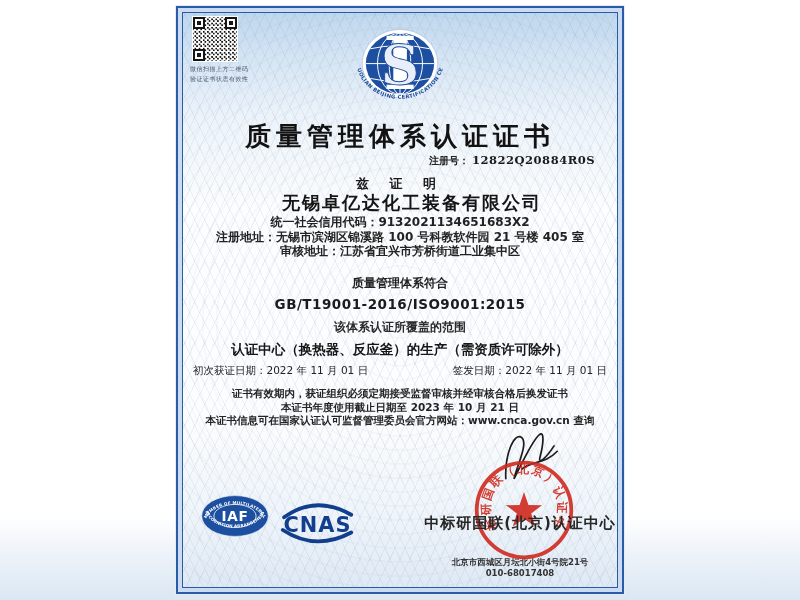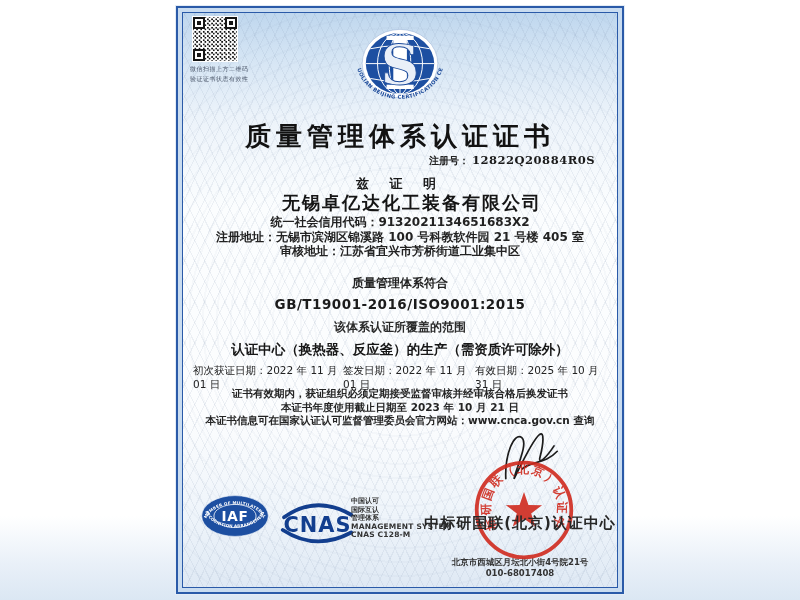--- a/index.html
+++ b/index.html
@@ -113,21 +113,20 @@
         <div class="abs ctr bodyline" style="top:216px">注册地址：无锡市滨湖区锦溪路 100 号科教软件园 21 号楼 405 室</div>
         <div class="abs ctr bodyline" style="top:262px">质量管理体系符合</div>
         <div class="abs ctr bodyline" style="top:230px">审核地址：江苏省宜兴市芳桥街道工业集中区</div>
         <div class="abs ctr std">GB/T19001-2016/ISO9001:2015</div>
         <div class="abs ctr scopehead">该体系认证所覆盖的范围</div>
         <div class="abs ctr scope">认证中心（换热器、反应釜）的生产（需资质许可除外）</div>
 
         <div class="abs dates">
           <span>初次获证日期：2022 年 11 月 01 日</span>
           <span>签发日期：2022 年 11 月 01 日</span>
-          <span>有效日期：2025 年 10 月 31 日</span>
         </div>
 
         <div class="abs ctr note" style="top:374px">证书有效期内，获证组织必须定期接受监督审核并经审核合格后换发证书</div>
         <div class="abs ctr note" style="top:388px">本证书年度使用截止日期至 2023 年 10 月 21 日</div>
         <div class="abs ctr note" style="top:401px">本证书信息可在国家认证认可监督管理委员会官方网站：www.cnca.gov.cn 查询</div>
 
         <svg class="abs sig" width="78" height="60" viewBox="0 0 78 60">
           <g transform="rotate(-12 39 30)" stroke="#1c1c1c" stroke-width="1.7" fill="none" stroke-linecap="round">
             <path d="M10,50 C14,26 28,6 34,13 C40,20 22,42 18,52 C26,42 44,18 52,14 C58,11 54,24 48,36 C44,44 54,38 64,28"></path>
             <path d="M28,44 C38,38 52,44 66,34"></path>
@@ -162,27 +161,20 @@
           </text>
           <text x="50" y="39" text-anchor="middle" font-size="20" font-weight="bold" fill="#ffffff" letter-spacing="1">IAF</text>
         </svg>
 
         <svg class="abs" style="left:96px;top:486px" width="76" height="48" viewBox="0 0 120 74">
           <path d="M 8,28 Q 58,-8 114,24" stroke="#123e8e" stroke-width="6" fill="none" stroke-linecap="round"></path>
           <path d="M 6,48 Q 58,82 114,52" stroke="#123e8e" stroke-width="6" fill="none" stroke-linecap="round"></path>
           <text x="60" y="51" text-anchor="middle" font-size="33" font-weight="bold" fill="#123e8e" textLength="106">CNAS</text>
         </svg>
 
-        <div class="abs cnas-block">
-          <span class="cnas-zh">中国认可</span>
-          <span class="cnas-zh">国际互认</span>
-          <span class="cnas-zh">管理体系</span>
-          <span class="cnas-en">MANAGEMENT SYSTEM</span>
-          <span class="cnas-en">CNAS C128-M</span>
-        </div>
 
         <div class="abs footaddr">北京市西城区月坛北小街4号院21号</div>
         <div class="abs footphone">010-68017408</div>
 
       </div>
     </div>
   </div>
 </div>
 
 </body></html>

